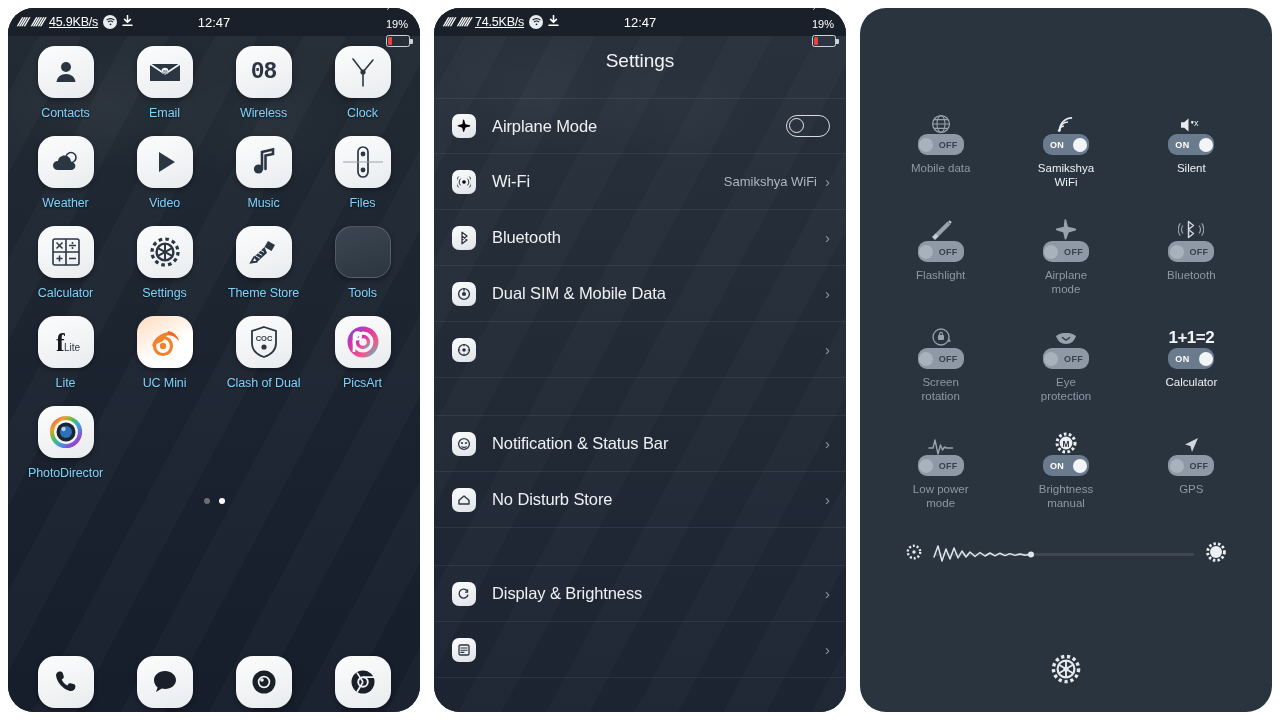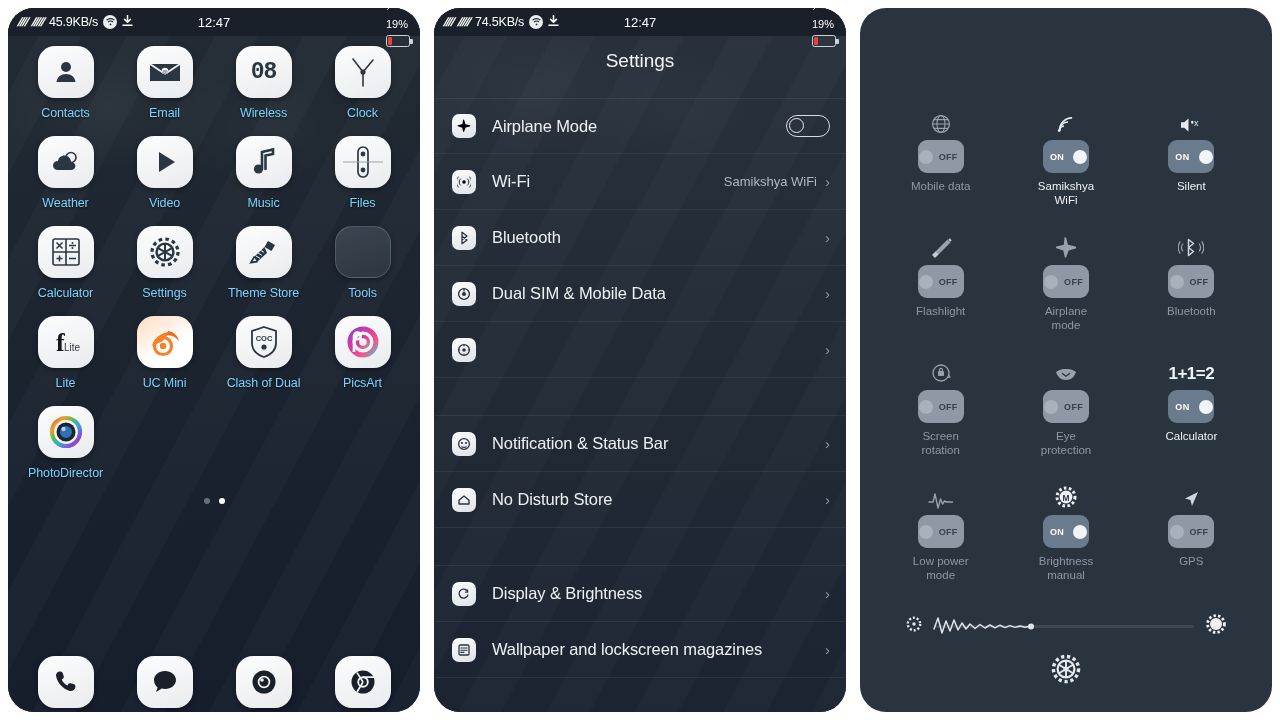--- a/index.html
+++ b/index.html
@@ -66,21 +66,21 @@
     background: #1a2029;
     padding: 0 10px;
   }
   .sb-left { display: flex; align-items: center; gap: 5px; }
   .sig {
     display: inline-block;
     font-style: italic; font-weight: 700;
     letter-spacing: -1px; font-size: 12px;
     color: #fff; transform: skewX(-12deg);
   }
-  .sb-speed { font-size: 12.5px; font-weight: 500; letter-spacing: -0.2px; }
+  .sb-speed { font-size: 12.5px; font-weight: 500; letter-spacing: -0.2px; text-decoration: underline; }
   .wifi-dot {
     width: 14px; height: 14px; border-radius: 50%;
     background: #e9edf1; color: #1a2029;
     display: inline-flex; align-items: center; justify-content: center;
     font-size: 10px; line-height: 1;
   }
   .dl-icon { font-size: 12px; }
   .sb-center { position: absolute; left: 0; right: 0; text-align: center; font-size: 13px; pointer-events: none; }
   .sb-right { margin-left: auto; display: flex; align-items: flex-start; gap: 5px; font-size: 11px; flex-direction: column; }
   .batt {
@@ -145,21 +145,21 @@
   }
   .toggle i { position: absolute; left: 2px; top: 1.6px; width: 15px; height: 15px; border-radius: 50%; border: 1.6px solid #e6eaee; }
 
   
   .qs { position: relative; z-index: 4; height: 100%; padding: 96px 18px 0; }
   .qs-grid { display: grid; grid-template-columns: repeat(3, 1fr); row-gap: 22px; }
   .qs-tile { display: flex; flex-direction: column; align-items: center; cursor: pointer; }
   .qs-glyph { height: 30px; display: flex; align-items: flex-end; justify-content: center; color: #e6eaef; font-size: 20px; }
   .qs-glyph.dim { color: #98a2ad; }
   .qs-switch {
-    margin-top: 6px; width: 46px; height: 33px; border-radius: 9px;
+    width: 46px; height: 21px; border-radius: 9px;
     display: flex; align-items: center; position: relative;
     font-size: 9px; font-weight: 700; letter-spacing: 0.3px;
   }
   .qs-switch.off { background: #8e99a5; justify-content: flex-end; padding-right: 6px; color: #37414d; }
   .qs-switch.off::before { content: ''; position: absolute; left: 1.5px; width: 14px; height: 14px; border-radius: 50%; background: #a8b2bc; }
   .qs-switch.on { background: #6b7b8e; justify-content: flex-start; padding-left: 7px; color: #ffffff; }
   .qs-switch.on::after { content: ''; position: absolute; right: 1.5px; width: 14px; height: 14px; border-radius: 50%; background: #f2f5f8; }
   .qs-label { margin-top: 7px; text-align: center; font-size: 11.5px; line-height: 13.5px; color: #8d98a4; max-width: 86px; }
   .qs-label.bright { color: #eef1f4; }
 
@@ -604,21 +604,20 @@
         <span class="chev">›</span>
       </div>
 
       <div class="srow">
         <span class="srow-icon">
           <svg width="14" height="14" viewBox="0 0 14 14">
               <rect x="2" y="2" width="10" height="10" rx="1.2" fill="none" stroke="#2b3643" stroke-width="1.3"></rect>
               <path d="M3.4 5h7.2M3.4 7.2h7.2M3.4 9.4h4" stroke="#2b3643" stroke-width="1.1"></path>
             </svg>
         </span>
-        <span class="srow-label">Wallpaper and lockscreen magazines</span>
         <span class="chev">›</span>
       </div>
     </div>
   </div>
 
   <div class="phone phone-3">
     <div class="qs">
       <div class="qs-grid">
 
         <div class="qs-tile">

